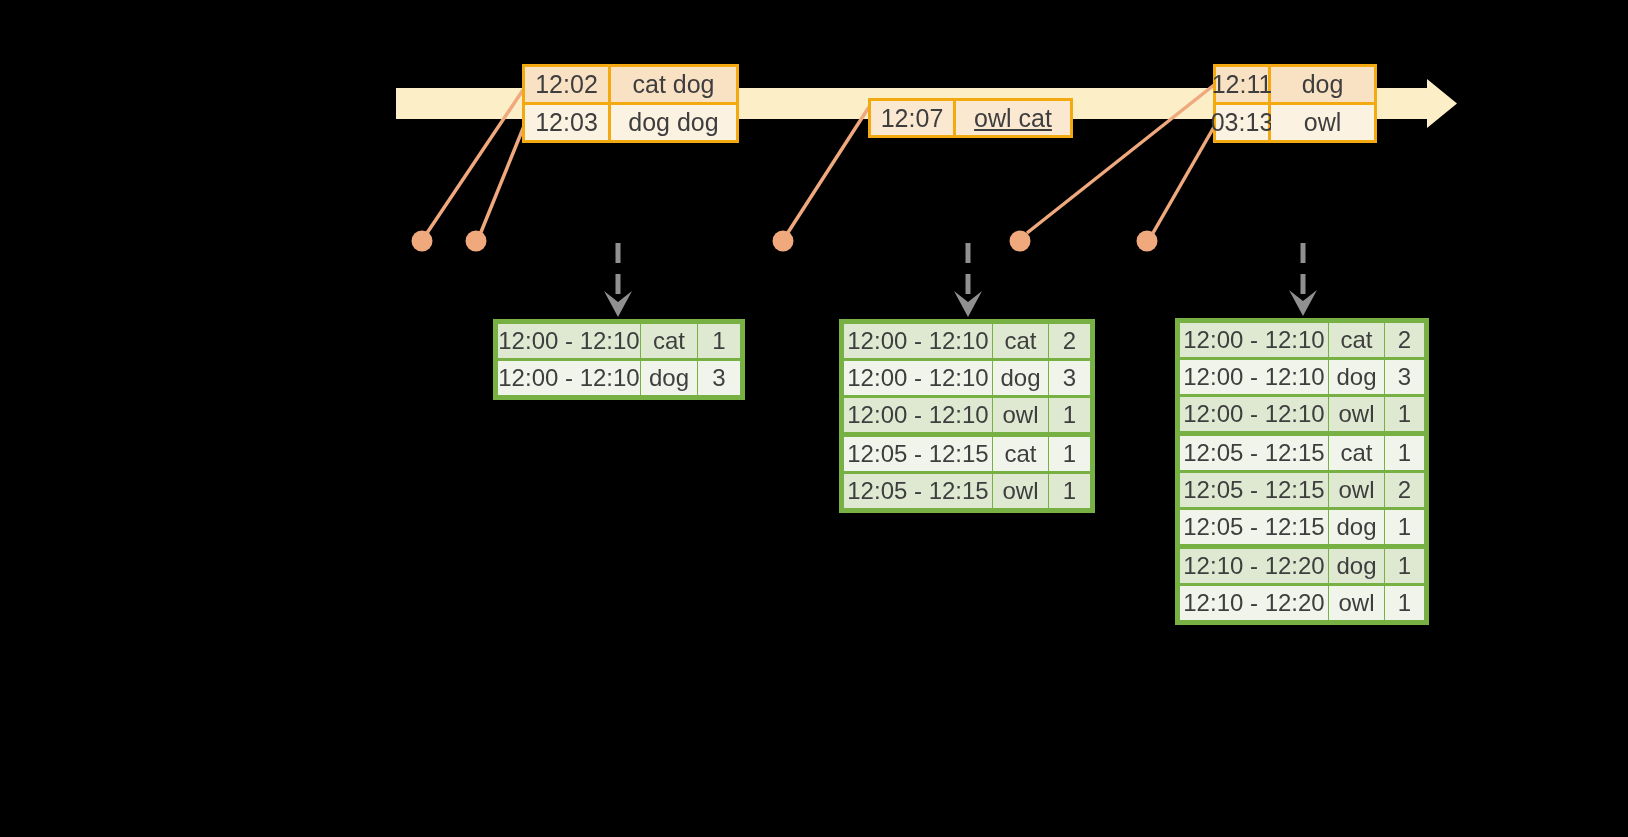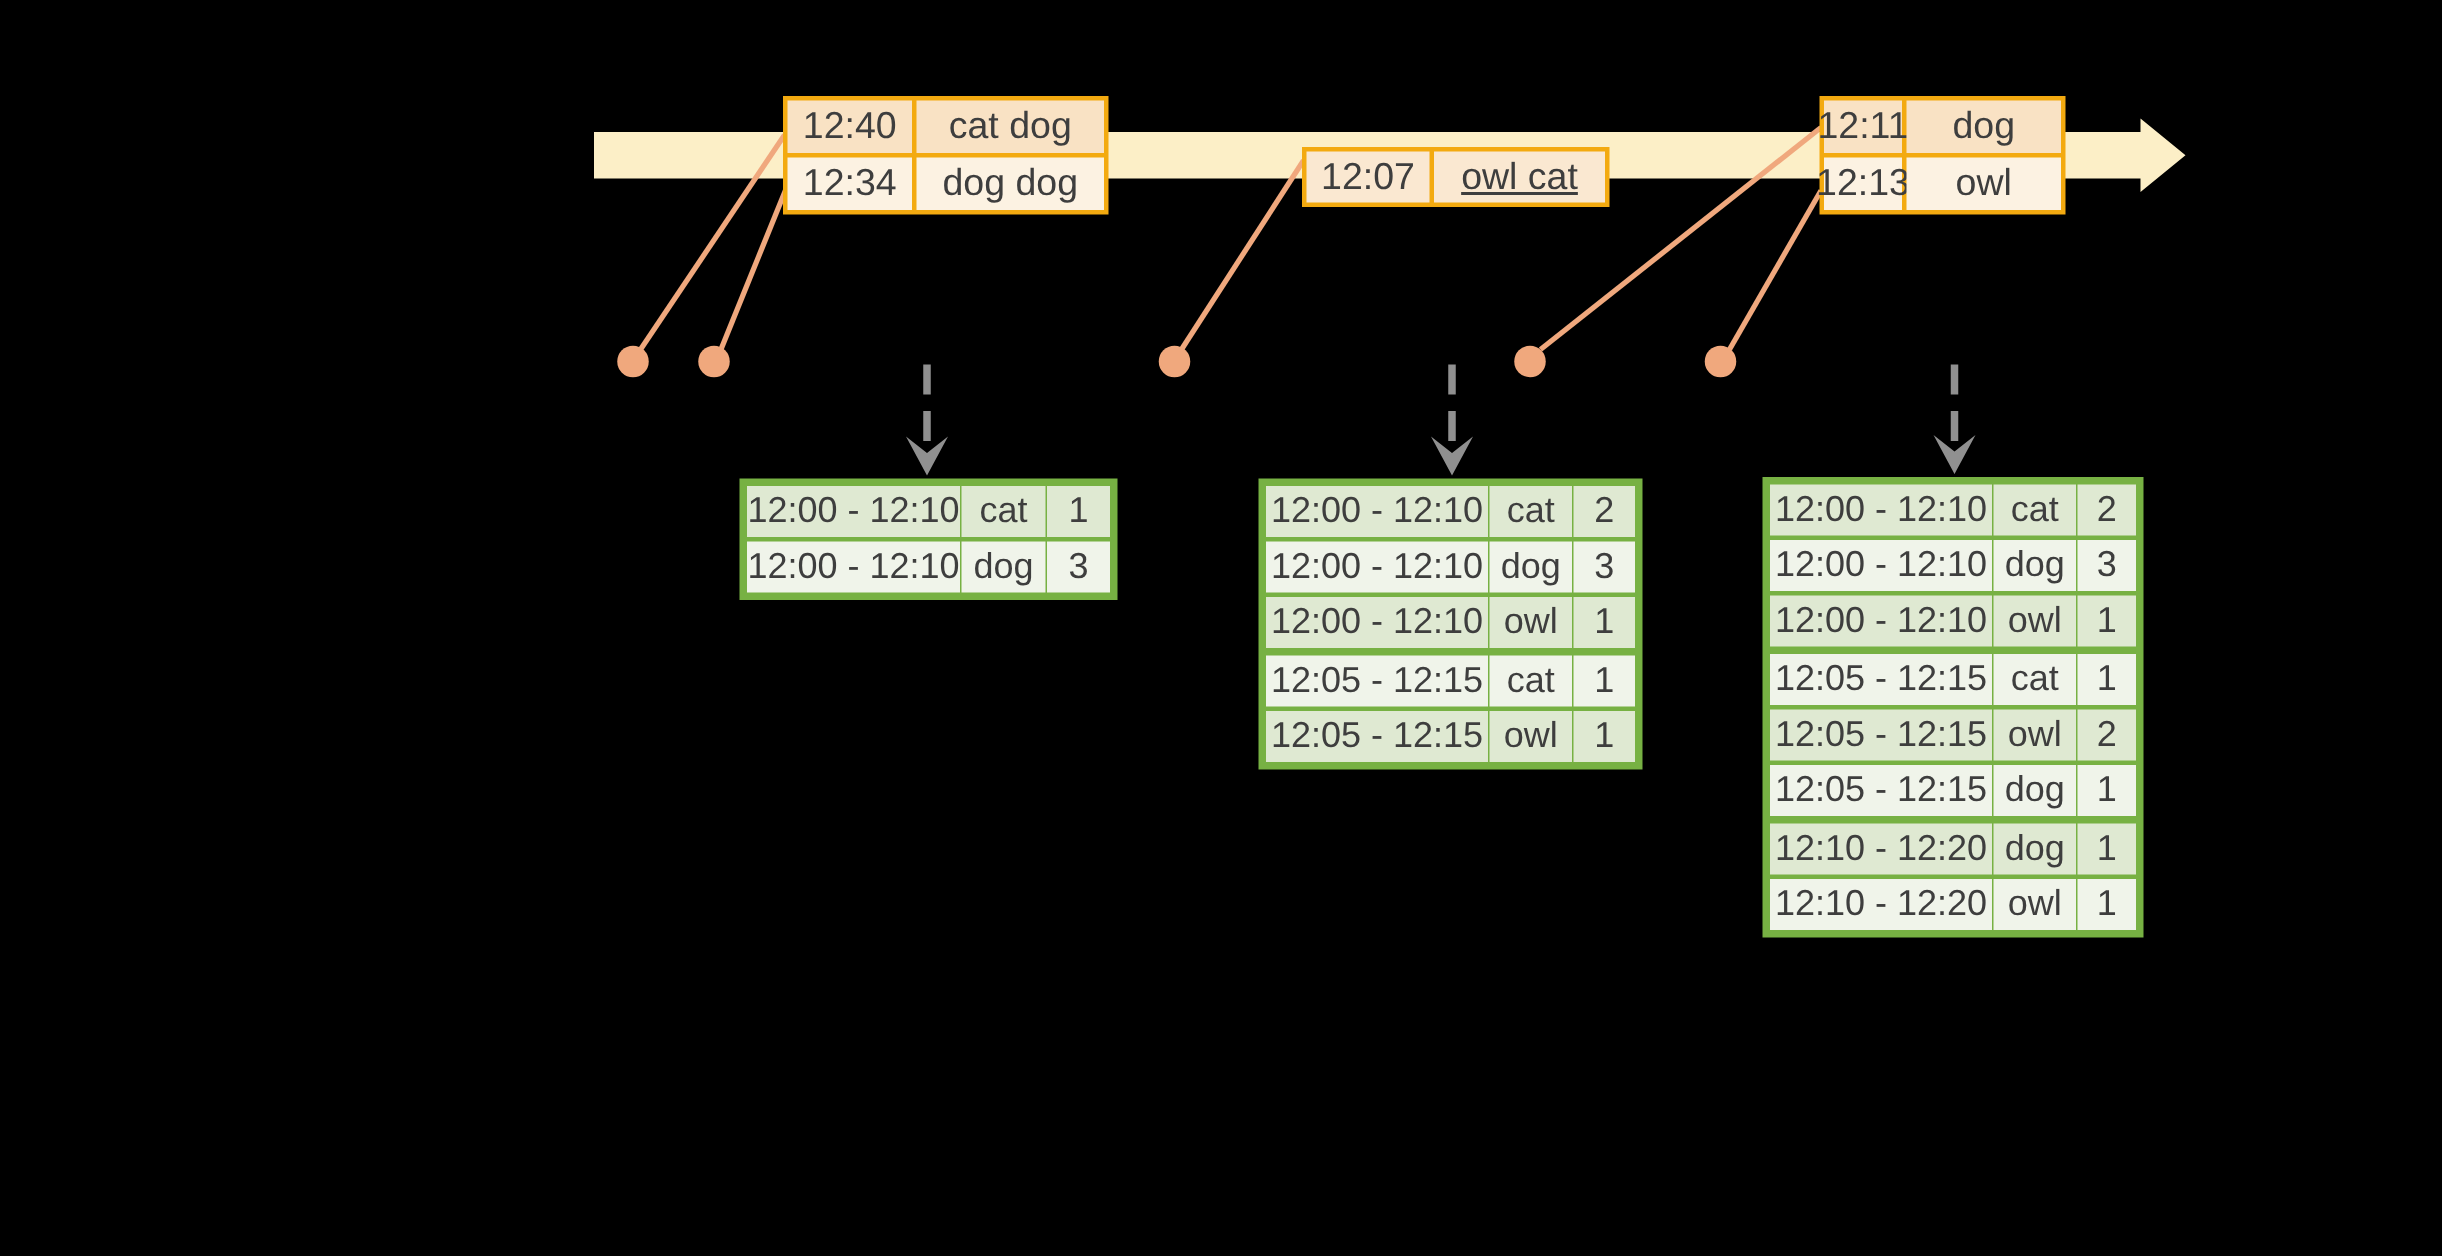--- a/index.html
+++ b/index.html
@@ -84,43 +84,43 @@
     </g>
     <g fill="#909090">
       <path d="M604,291 L618,317 L632,291 L618,302 Z"></path>
       <path d="M954,291 L968,317 L982,291 L968,302 Z"></path>
       <path d="M1289,290 L1303,316 L1317,290 L1303,301 Z"></path>
     </g>
   </svg>
 
   <div class="etable" id="et1">
     <div class="erow">
-      <div class="ecell etime">12:40</div>
+      <div class="ecell etime">12:02</div>
       <div class="ecell ewords">cat dog</div>
     </div>
     <div class="erow">
-      <div class="ecell etime">12:34</div>
+      <div class="ecell etime">12:03</div>
       <div class="ecell ewords">dog dog</div>
     </div>
   </div>
 
   <div class="etable" id="et2">
     <div class="erow">
       <div class="ecell etime">12:07</div>
       <div class="ecell ewords">owl cat</div>
     </div>
   </div>
 
   <div class="etable" id="et3">
     <div class="erow">
       <div class="ecell etime">12:11</div>
       <div class="ecell ewords">dog</div>
     </div>
     <div class="erow">
-      <div class="ecell etime">12:13</div>
+      <div class="ecell etime">03:13</div>
       <div class="ecell ewords">owl</div>
     </div>
   </div>
 
   <div class="rtable" id="rt1">
     <div class="rrow">
       <div class="rcell rc-win">12:00 - 12:10</div>
       <div class="rcell rc-word">cat</div>
       <div class="rcell rc-cnt">1</div>
     </div>

